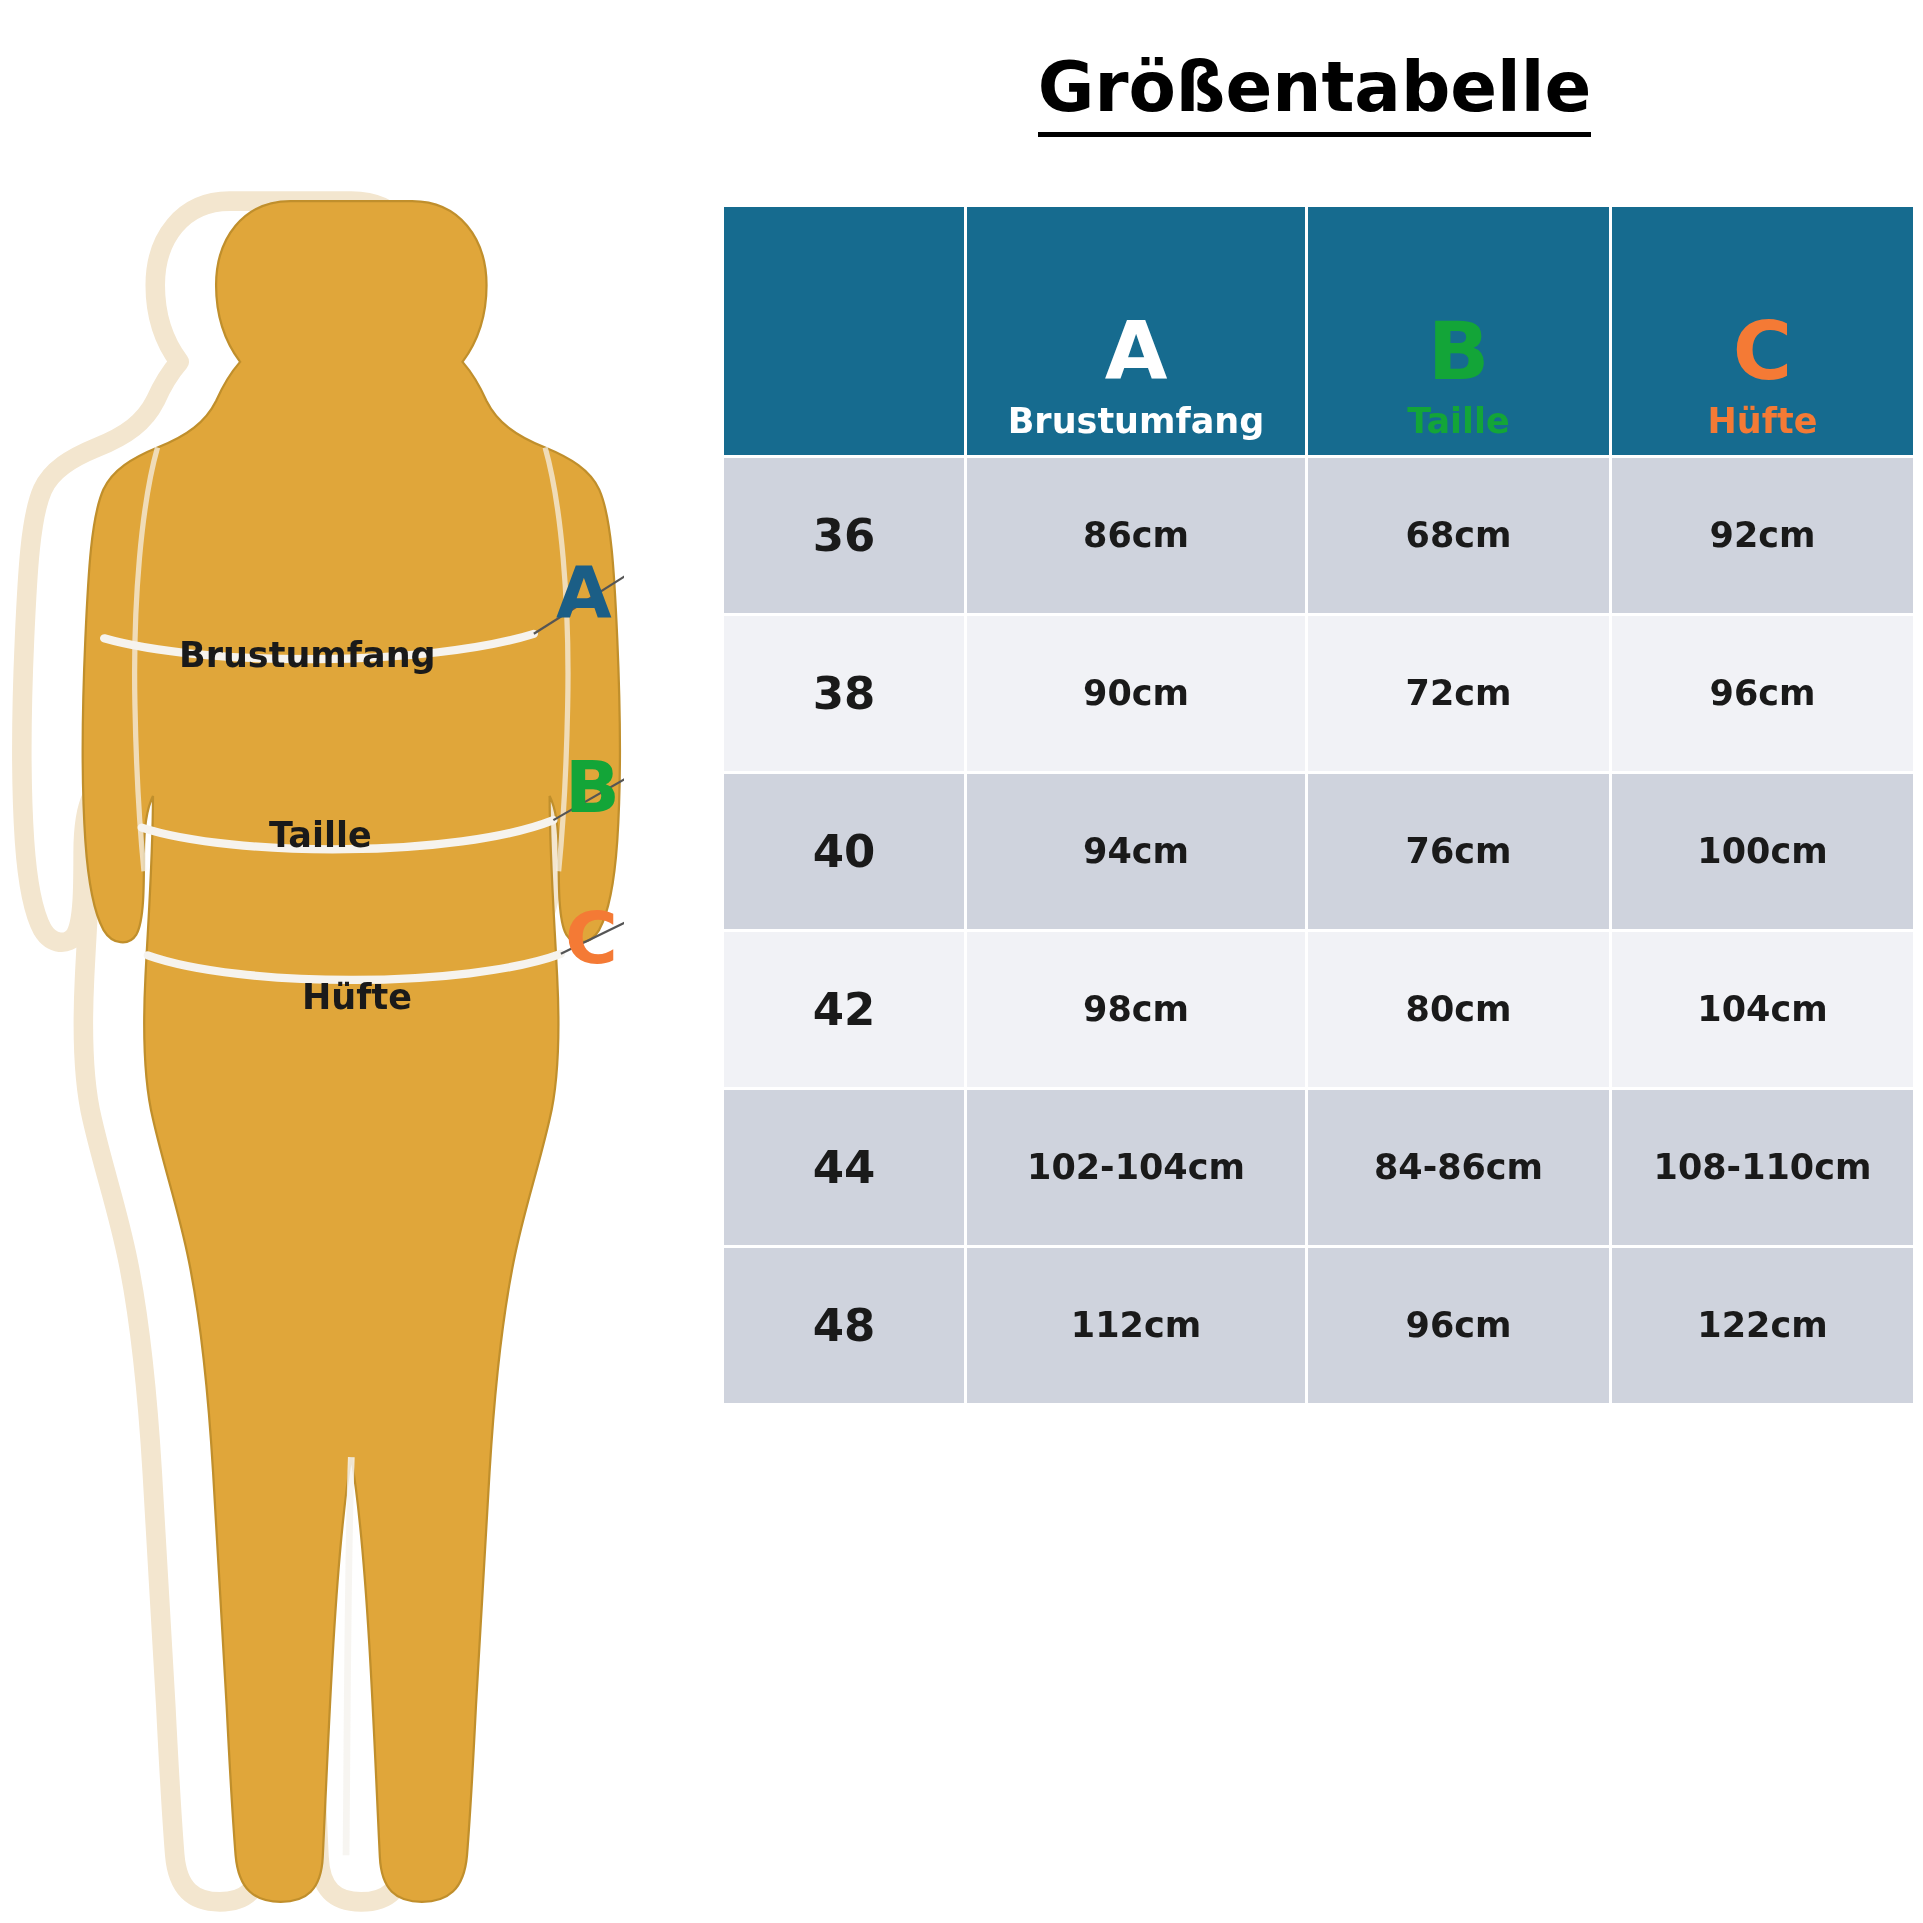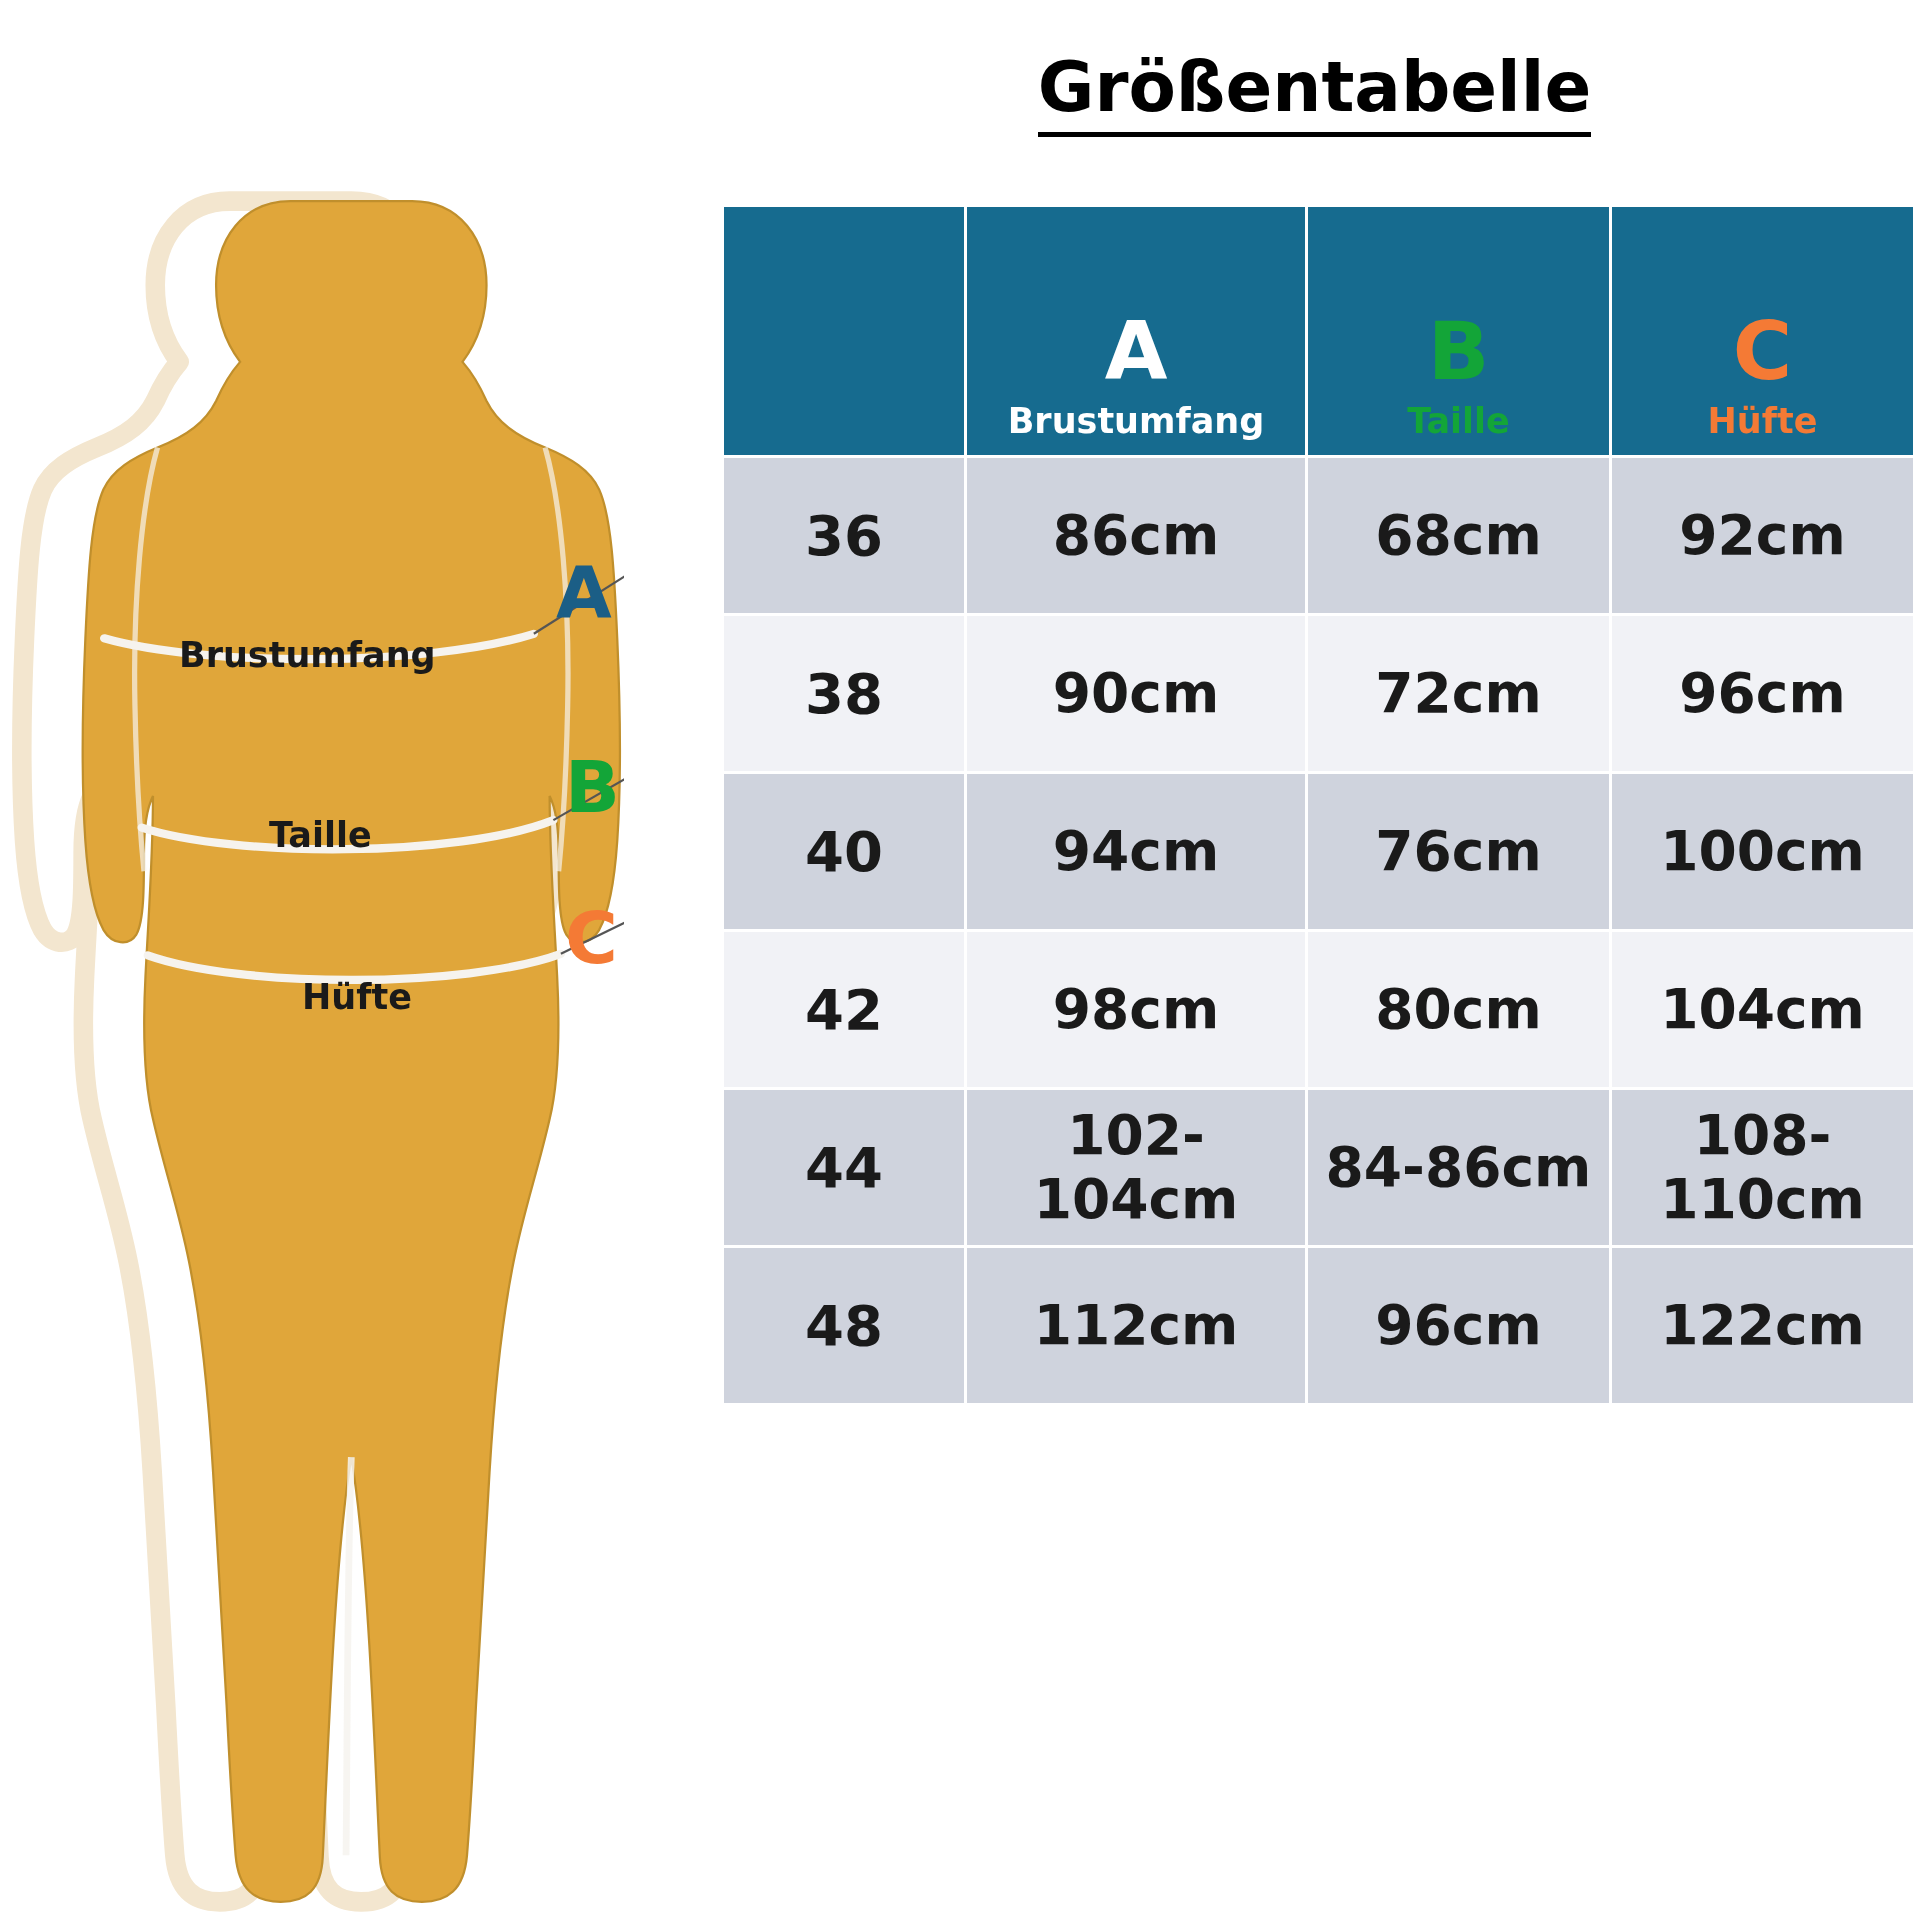--- a/index.html
+++ b/index.html
@@ -135,31 +135,31 @@
   .hdr-sub.a { color: #ffffff; }
   .hdr-sub.b { color: #13a538; }
   .hdr-sub.c { color: #f47a35; }
 
   #size-table tbody td {
     height: 155px;
     text-align: center;
     vertical-align: middle;
     font-family: "DejaVu Sans", sans-serif;
     font-weight: bold;
-    font-size: 55px;
+    font-size: 35px;
     color: #1a1a1a;
     background: #cfd3dd;
     padding: 0 4.5px;
   }
   #size-table tbody tr.alt td {
     background: #f1f2f6;
     margin-top: 32px;
   }
   #size-table tbody td.size-cell {
-    font-size: 56px;
+    font-size: 45px;
   }
 </style>
 </head>
 <body>
 
 <div id="page">
 
   <div id="figure-panel">
 
     <svg id="figure-svg" viewBox="0 0 820 2320" xmlns="http://www.w3.org/2000/svg">

